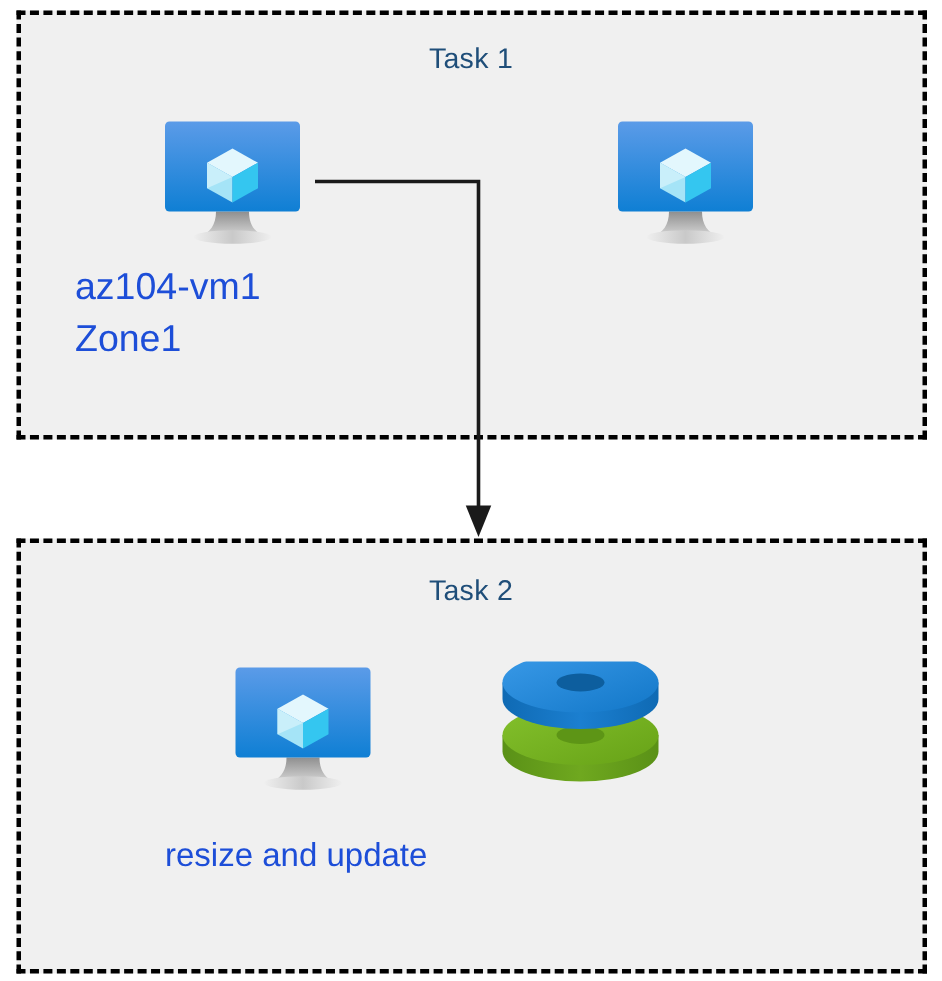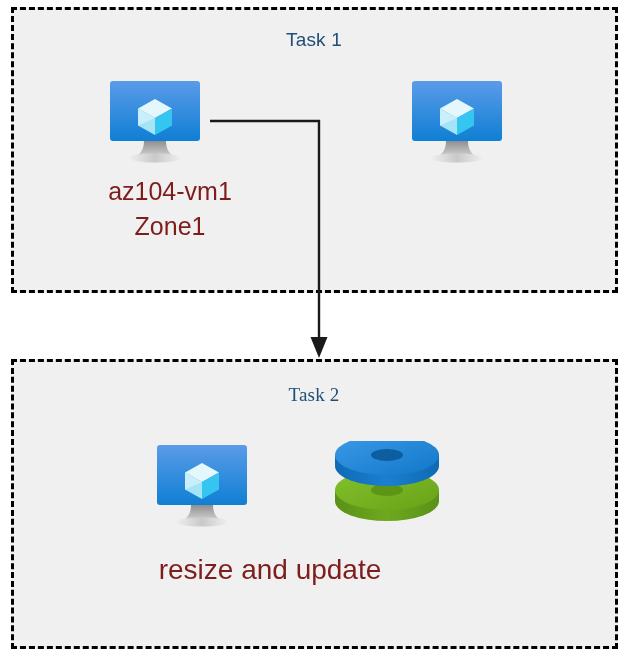--- a/index.html
+++ b/index.html
@@ -48,38 +48,37 @@
     position: absolute;
     width: 100%;
     text-align: center;
     color: #1f4e79;
     font-size: 19px;
     line-height: 32px;
     letter-spacing: 0.2px;
     white-space: nowrap;
   }
   #task1-title { left: 0; top: 24px; }
-  #task2-title { left: 0; top: 379px; font-family: Liberation Serif, serif; }
+  #task2-title { left: 0; top: 379px; }
 
   
   .node-label {
     position: absolute;
-    text-align: center;
-    color: #7f1d1d;
+    color: #1d4ed8;
     font-size: 25px;
     line-height: 35px;
     white-space: pre-line;
   }
   #vm1-label { left: 50px;  top: 174px; width: 240px; }
   #vm2-label { left: 345px; top: 174px; width: 240px; }
   #task2-caption {
     left: 110px;
     top: 553px;
     width: 320px;
-    font-size: 28px;
+    font-size: 22px;
     line-height: 34px;
   }
 
   
   .vm-icon {
     position: absolute;
     width: 104px;
     height: 86px;
   }
   #vm1-icon { left: 108px; top: 79px; }

